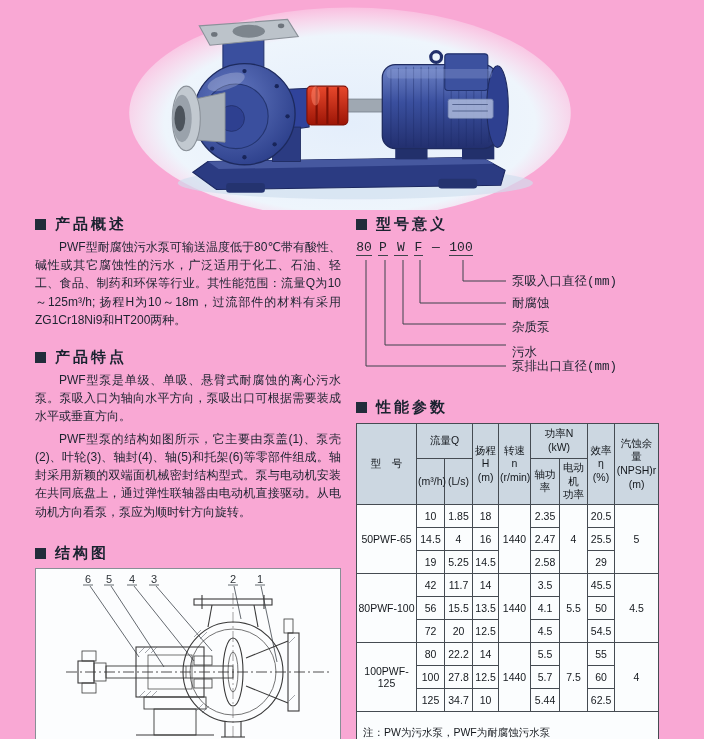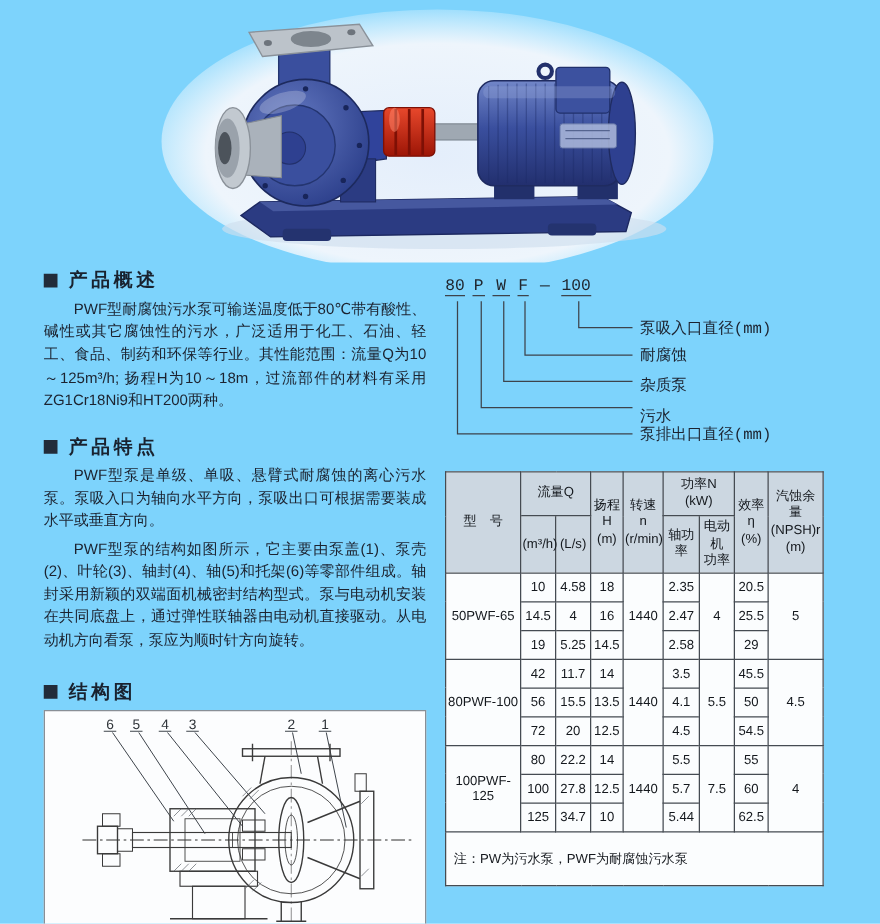--- a/index.html
+++ b/index.html
@@ -1,16 +1,16 @@
 <!DOCTYPE html>
 <html><head>
 <meta charset="utf-8">
 <style>
   html,body{margin:0;padding:0;}
-  .page{width:704px;height:739px;position:relative;background:#7dd3fc;overflow:hidden;
+  .page{width:704px;height:739px;position:relative;background:#f9a8d4;overflow:hidden;
         font-family:"Liberation Sans","DejaVu Sans",sans-serif;color:#1d2430;}
   .photo-wrap{position:absolute;left:120px;top:0;width:460px;height:210px;}
   .sec-head{display:flex;align-items:center;gap:9px;font-size:15px;font-weight:bold;
             color:#19222f;letter-spacing:3px;}
   .sq{width:11px;height:11px;background:#222c3a;flex:0 0 auto;}
   .para{font-size:12px;line-height:1.52;text-align:justify;text-indent:2em;
         margin:4px 0 0 0;color:#1c2330;}
   .left-col{position:absolute;left:35px;top:215px;width:306px;}
   .abs{position:absolute;left:0;width:306px;}
   .struct-box{margin-top:5px;width:304px;height:180px;border:1px solid #898f96;background:#fcfdfe;}
@@ -248,20 +248,24 @@
             <line x1="253" y1="74" x2="259" y2="68"></line>
               <line x1="253" y1="132" x2="259" y2="126"></line>
           </g>
         </svg>
       </div>
     </div>
   </div>
 
   <div class="right-col">
 
+    <div class="sec-head">
+      <span class="sq"></span>
+      <span>型号意义</span>
+    </div>
 
     <div class="model-diagram">
       <div class="code-row">
         <span class="code-part w16">80</span><span class="code-part w10">P</span><span class="code-part w14">W</span><span class="code-part w9">F</span><span class="code-dash w14">—</span><span class="code-part w24">100</span>
       </div>
       <svg width="346" height="152" viewBox="0 0 346 152" style="position:absolute;left:0;top:0;">
         <g fill="none" stroke="#3d434b" stroke-width="1">
           <polyline points="107,22 107,43 150,43"></polyline>
           <polyline points="64,22 64,65 150,65"></polyline>
           <polyline points="47,22 47,86 150,86"></polyline>
@@ -269,20 +273,24 @@
           <polyline points="10,22 10,128 150,128"></polyline>
         </g>
       </svg>
       <span class="model-label" style="top:35px;">泵吸入口直径(mm)</span>
       <span class="model-label" style="top:57px;">耐腐蚀</span>
       <span class="model-label" style="top:78px;margin-top:28px;">污水</span>
       <span class="model-label" style="top:81px;">杂质泵</span>
       <span class="model-label" style="top:120px;">泵排出口直径(mm)</span>
     </div>
 
+    <div class="sec-head" style="margin-top:8px;">
+      <span class="sq"></span>
+      <span>性能参数</span>
+    </div>
 
     <table class="params-table">
       <colgroup>
         <col style="width:60px">
           <col style="width:28px">
           <col style="width:28px">
           <col style="width:26px">
         <col style="width:32px">
           <col style="width:29px">
           <col style="width:28px">
@@ -314,21 +322,21 @@
           <th>轴功率</th>
           <th>电动机
 功率</th>
         </tr>
       </thead>
       <tbody>
 
         <tr>
           <td rowspan="3">50PWF-65</td>
           <td>10</td>
-          <td>4.58</td>
+          <td>1.85</td>
           <td>18</td>
           <td rowspan="3">1440</td>
           <td>2.35</td>
           <td rowspan="3">4</td>
           <td>20.5</td>
           <td rowspan="3">5</td>
         </tr>
         <tr>
           <td>14.5</td>
           <td>4</td>

